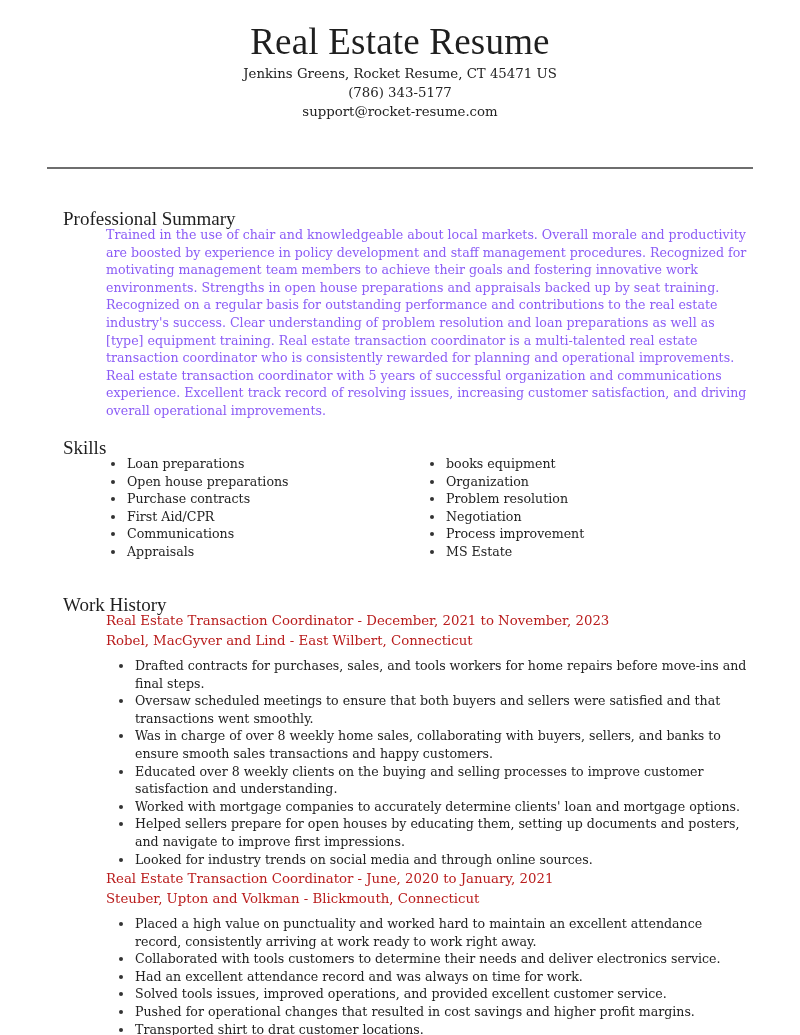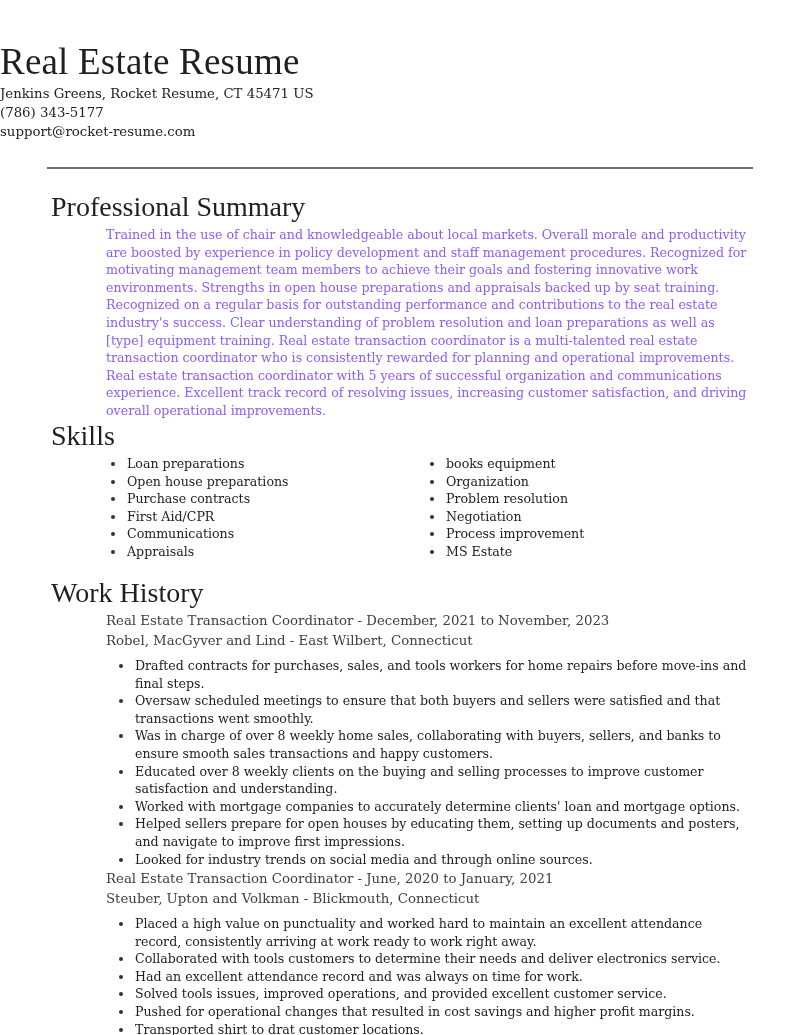--- a/index.html
+++ b/index.html
@@ -14,22 +14,22 @@
       font-family: "DejaVu Serif", "Liberation Serif", serif;
       color: #222222;
       position: relative;
     }
     .page {
       position: absolute;
       left: 0; top: 0;
       width: 800px;
     }
     .header {
-      text-align: left;
-      padding-top: 40px;
+      text-align: center;
+      padding-top: 20px;
     }
     .title {
       font-family: "Liberation Serif", "DejaVu Serif", serif;
       font-size: 37px;
       line-height: 44px;
       margin: 0;
       font-weight: normal;
       color: #1f1f1f;
       letter-spacing: 0.2px;
     }
@@ -45,23 +45,23 @@
       left: 47px;
       width: 706px;
       top: 167px;
       height: 0;
       border-top: 2px solid #6e6e6e;
     }
     .section-title {
       position: absolute;
       left: 47px;
       font-family: "Liberation Serif", "DejaVu Serif", serif;
-      font-size: 28px;
+      font-size: 19px;
       line-height: 32px;
-      margin: 4px;
+      margin: 16px;
       font-weight: normal;
       color: #1f1f1f;
     }
     .summary {
       position: absolute;
       left: 106px;
       width: 650px;
       top: 226px;
       font-size: 12.6px;
       line-height: 17.6px;
@@ -99,21 +99,21 @@
       background: #333;
     }
     .job {
       position: absolute;
       left: 106px;
       width: 650px;
     }
     .job-head {
       font-size: 13.3px;
       line-height: 19.5px;
-      color: #404040;
+      color: #b91c1c;
     }
     .bullets {
       list-style: none;
       margin: 8px;
       padding: 0;
       margin-top: 7px;
     }
   </style>
 </head>
 <body>

